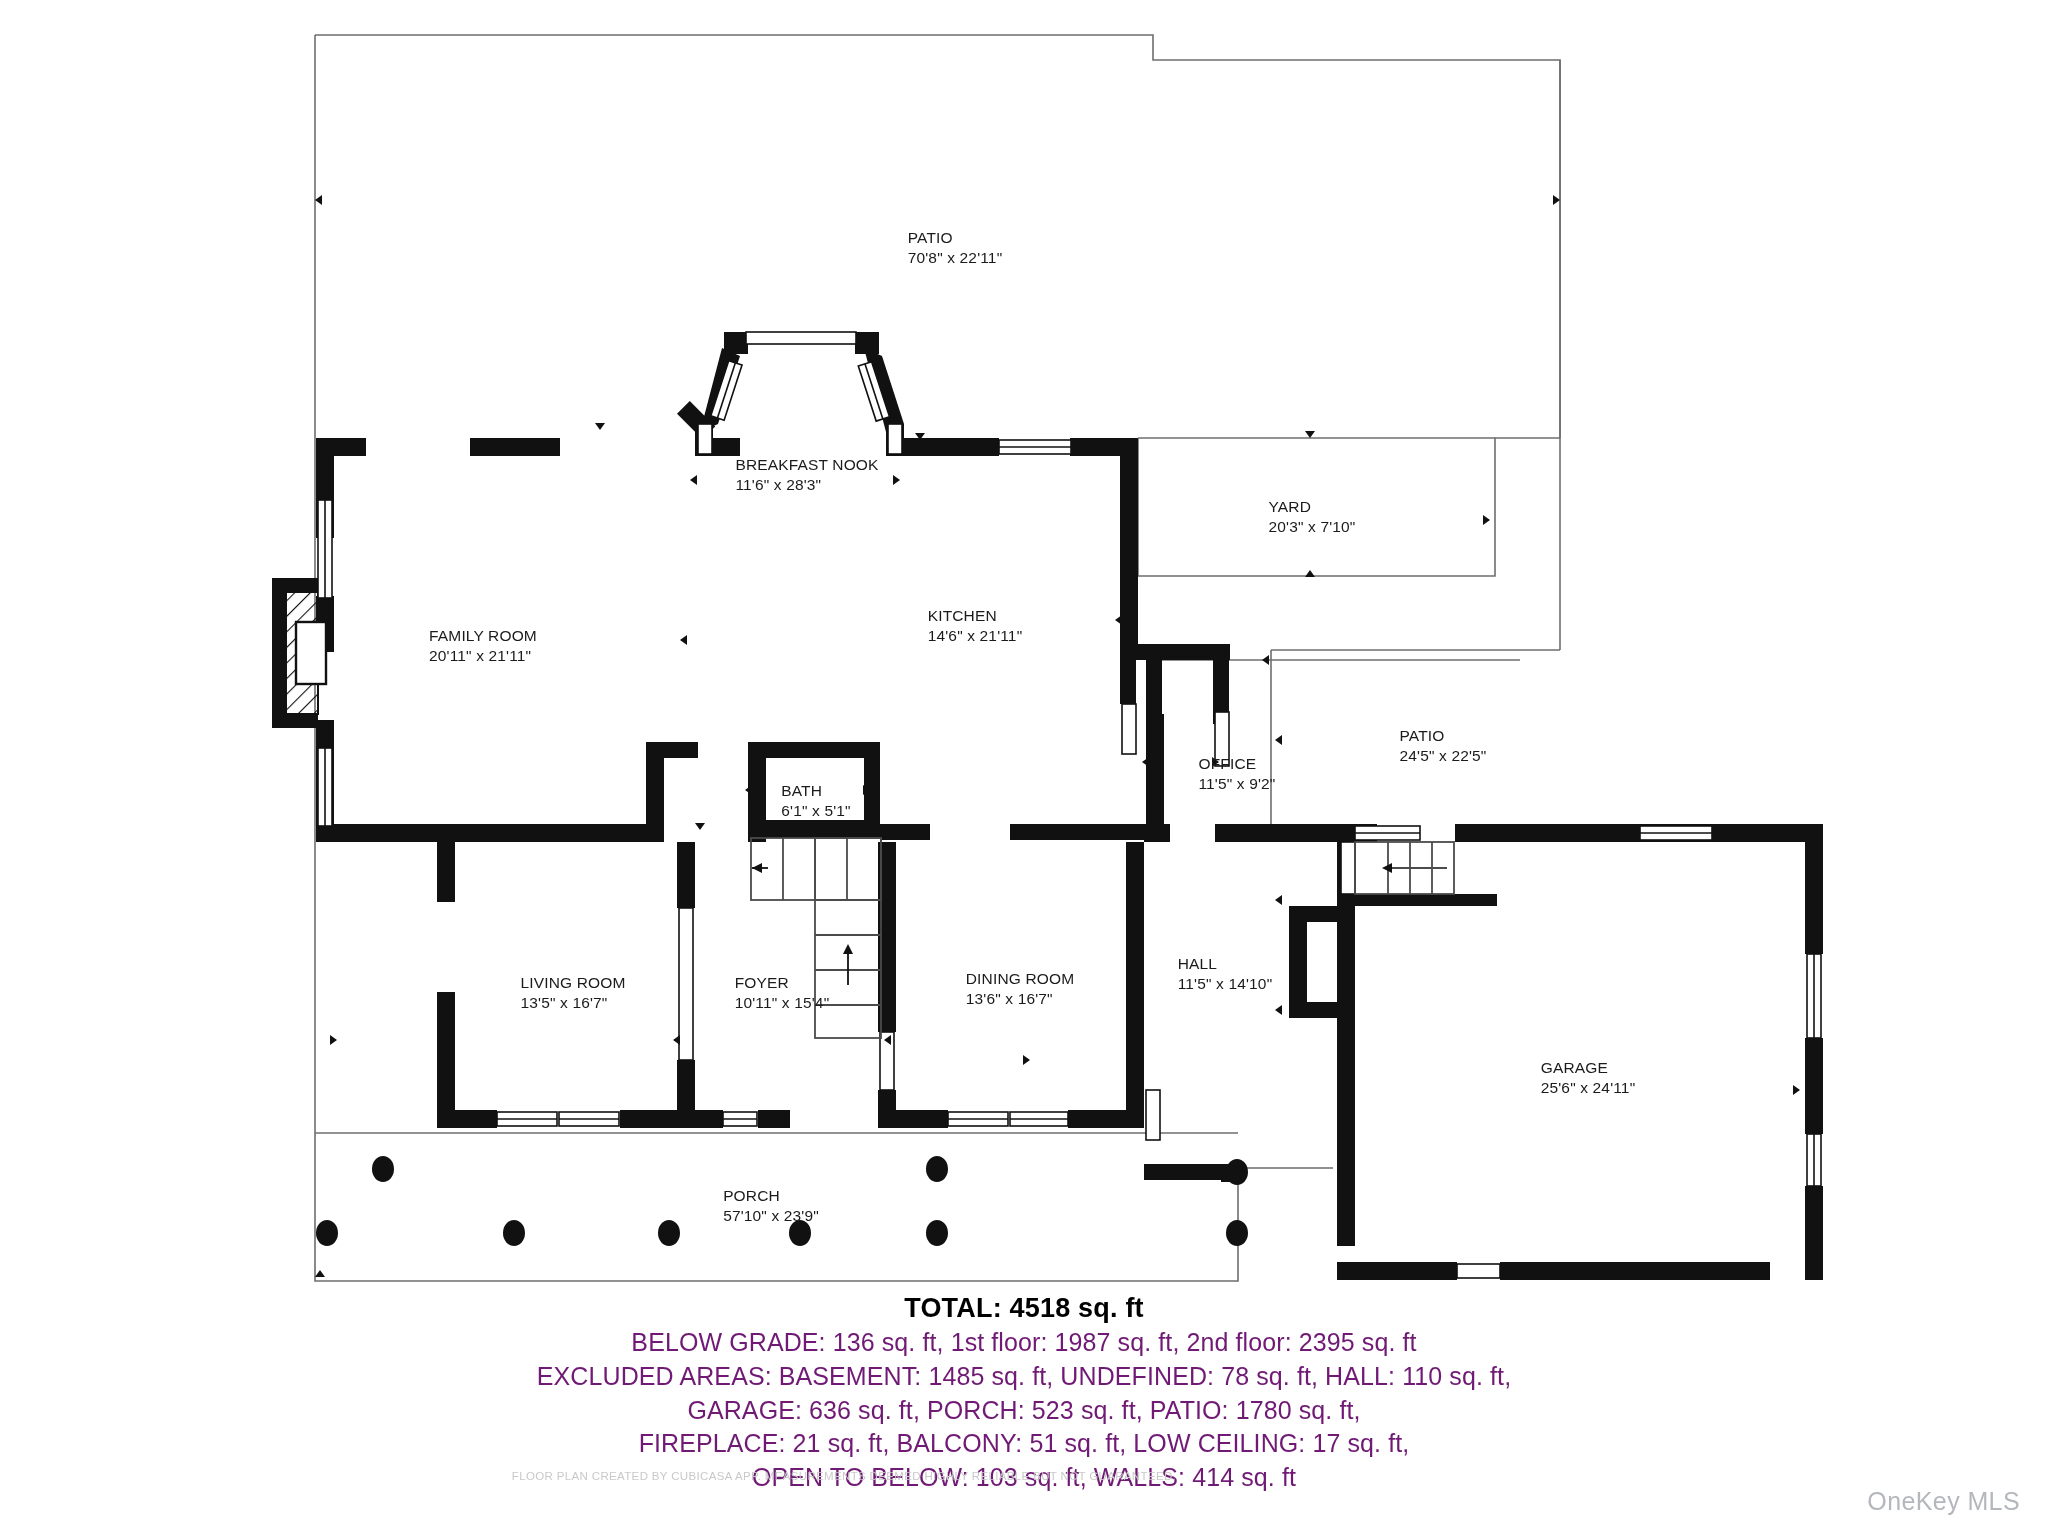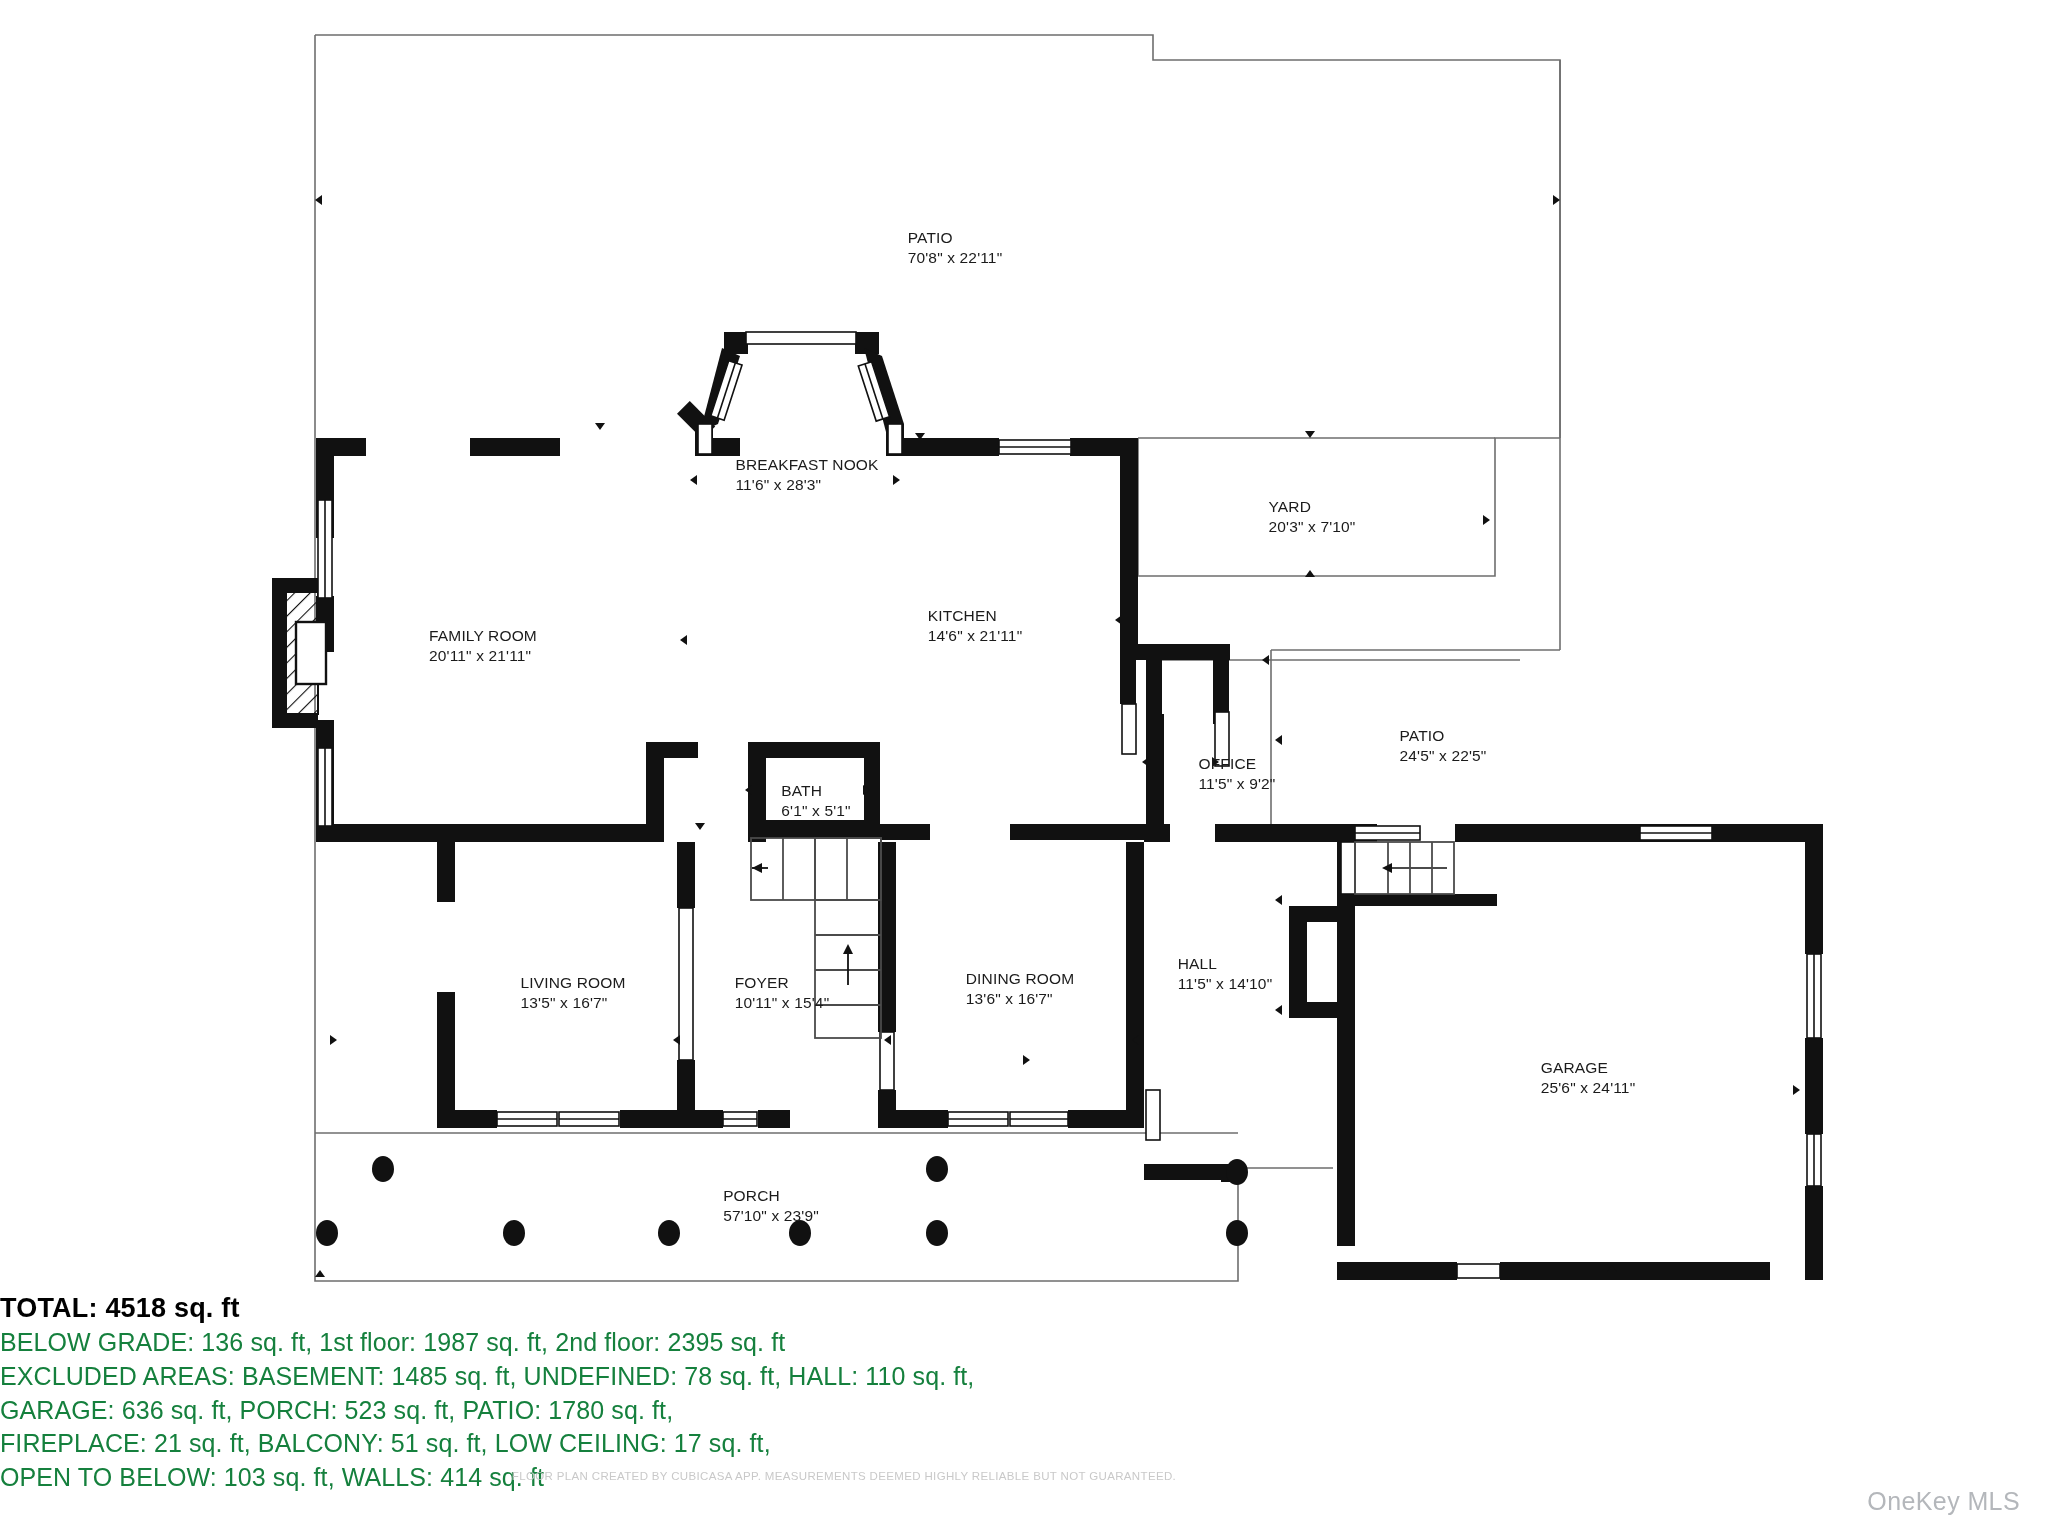--- a/index.html
+++ b/index.html
@@ -46,32 +46,33 @@
     display: block;
     font-size: 15.5px;
     letter-spacing: 0.15px;
     color: #1b1b1b;
   }
   #summary {
     position: absolute;
     left: 0;
     top: 1290px;
     width: 2048px;
+    text-align: center;
   }
   #summary .total {
     font-size: 27px;
     font-weight: bold;
     letter-spacing: 0.2px;
     color: #000;
     line-height: 1.34;
   }
   #summary .sline {
     font-size: 25px;
     letter-spacing: 0.1px;
-    color: #15803d;
+    color: #701a75;
     line-height: 1.35;
   }
   #credit {
     position: absolute;
     left: 0;
     top: 1470px;
     width: 1688px;
     text-align: center;
     font-size: 11.5px;
     letter-spacing: 0.35px;

